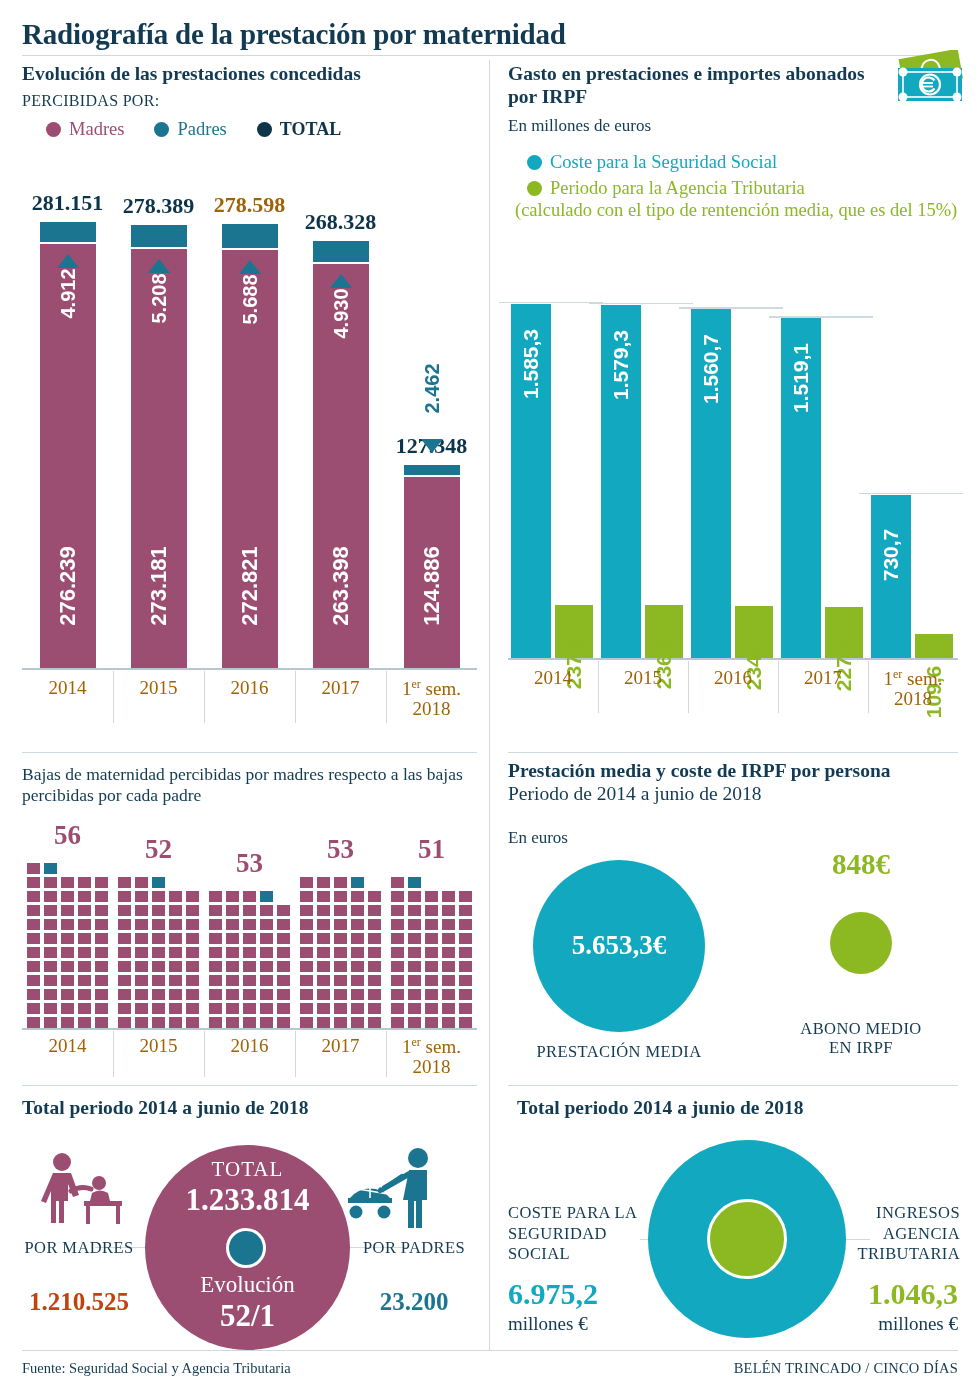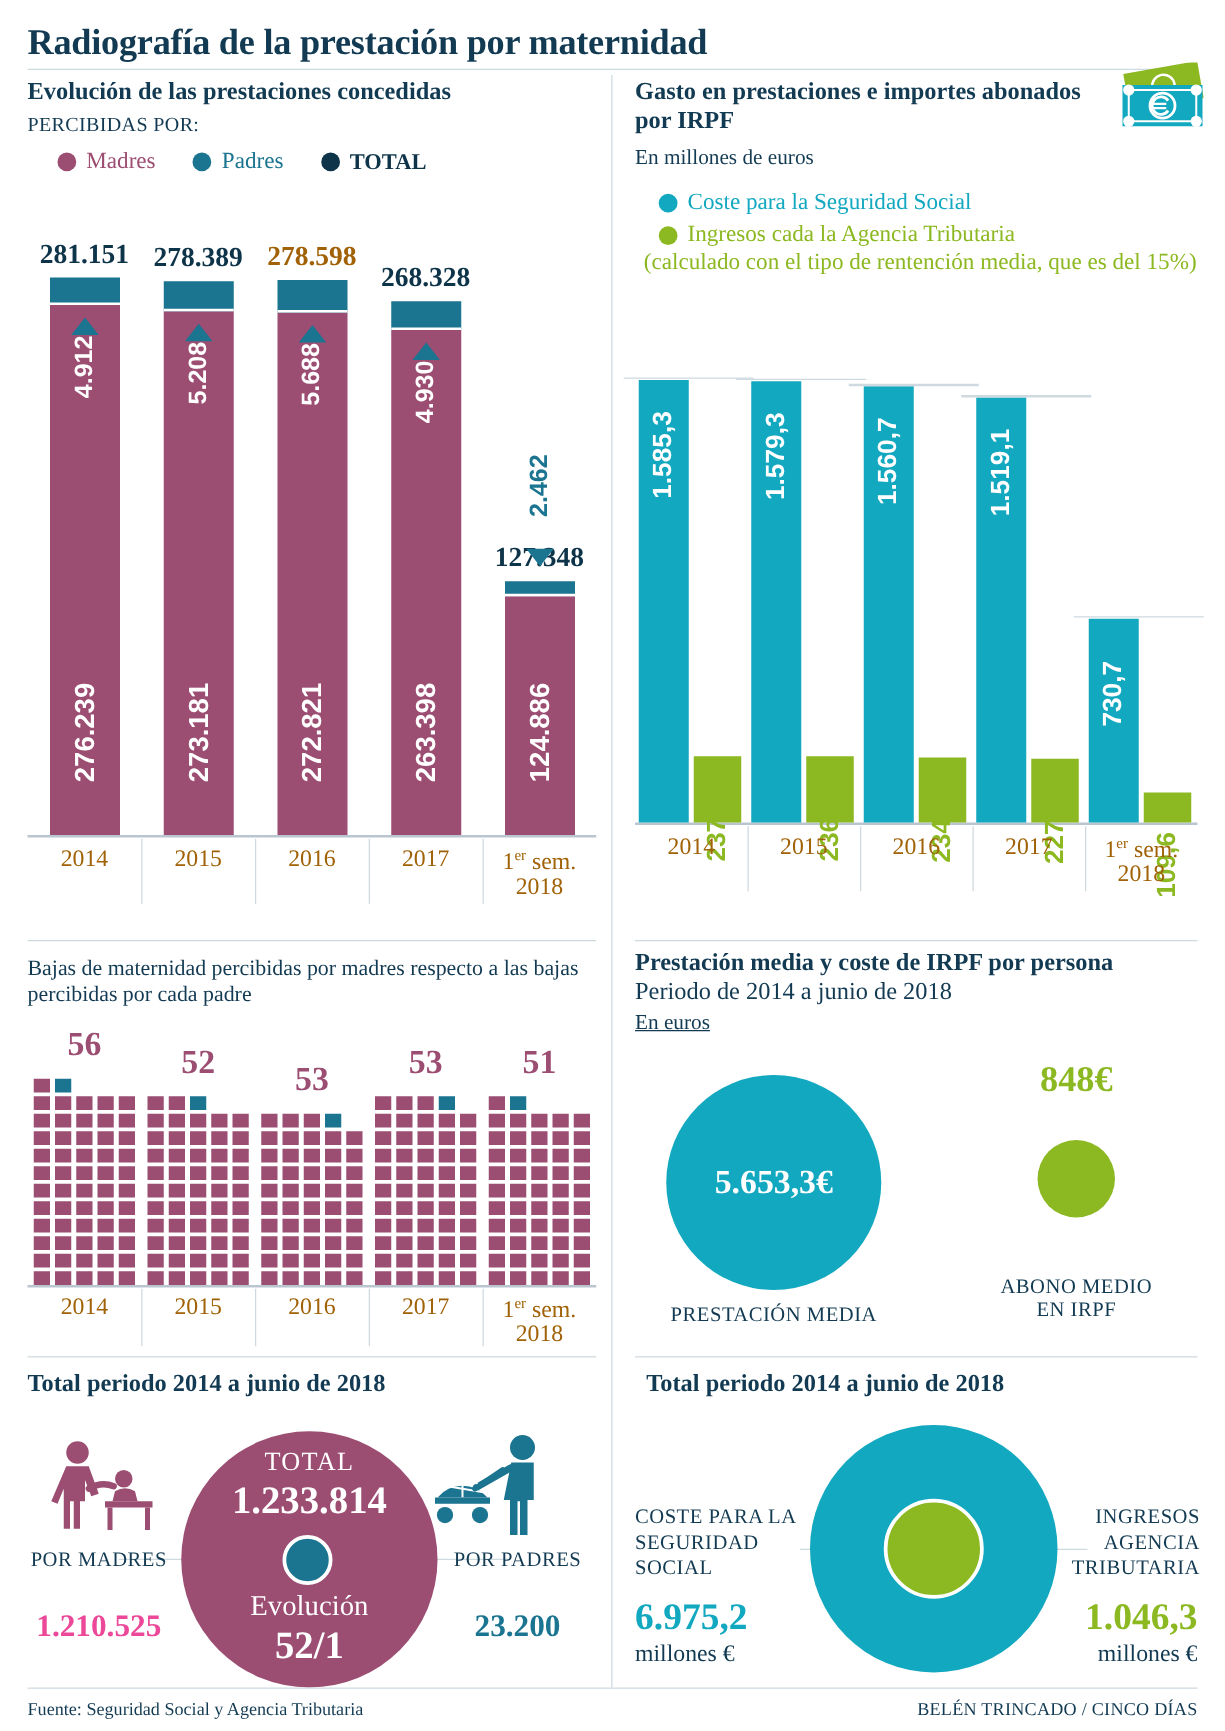--- a/index.html
+++ b/index.html
@@ -165,21 +165,21 @@
     </svg>
   </div>
 
   <div style="position:absolute;left:527px;top:152px;width:440px;">
     <div class="legend-row">
       <span class="dot" style="width:15px;height:15px;background:#12a8c0;"></span>
       <span class="lg-label" style="color:#12a8c0;">Coste para la Seguridad Social</span>
     </div>
     <div class="legend-row" style="margin-top:5px;">
       <span class="dot" style="width:15px;height:15px;background:#8cb821;"></span>
-      <span class="lg-label" style="color:#8cb821;">Ingresos cada la Agencia Tributaria</span>
+      <span class="lg-label" style="color:#8cb821;">Periodo para la Agencia Tributaria</span>
     </div>
     <div style="font-size:18.5px;color:#8cb821;line-height:1.15;margin-left:-12px;margin-top:1px;">(calculado con el tipo de rentención media, que es del 15%)</div>
   </div>
 
   <div id="chart-right" class="barwrap" style="left:508px;top:268px;width:450px;height:445px;">
       <div class="axis-line" style="left:0;top:390px;width:450px;"></div>
       <div class="bar" style="left:3px;top:35.63882352941175px;width:40px;height:354.36117647058825px;background:#12a8c0;"></div>
       <div class="bar" style="left:47px;top:336.8447058823529px;width:38px;height:53.15529411764707px;background:#8cb821;"></div>
       <div style="position:absolute;left:-9px;top:33.63882352941175px;width:104px;height:1.5px;background:#cfd9e0;"></div>
       <div class="vlabel" style="left:-37px;top:83.63882352941175px;width:120px;text-align:center;font-size:21px;color:#ffffff;transform:rotate(-90deg);">1.585,3</div>
@@ -501,21 +501,21 @@
       <div class="cell" style="left:369px;top:39px;width:13px;height:11px;background:#9c4d72;"></div>
       <div class="cell" style="left:386px;top:39px;width:13px;height:11px;background:#1b7490;"></div>
       <div class="tick" style="left:364px;top:193px;height:46px;"></div>
       <div class="xlab" style="left:364px;top:198px;width:91px;">1<sup>er</sup> sem.<br>2018</div>
     </div>
 
   <div style="position:absolute;left:508px;top:760px;width:420px;">
     <div class="panel-title">
       <span>Prestación media y coste de IRPF por persona</span><span class="light"> Periodo de 2014 a junio de 2018</span>
     </div>
-    <div class="panel-sub" style="margin-top:2px;text-decoration:underline;">En euros</div>
+    <div class="panel-sub" style="margin-top:22px;">En euros</div>
   </div>
 
   <div class="circ" style="left:533px;top:860px;width:172px;height:172px;background:#12a8c0;"></div>
   <div style="position:absolute;left:533px;top:930px;width:172px;text-align:center;font-size:27px;font-weight:bold;color:#ffffff;font-family:'Liberation Serif',serif;">5.653,3€</div>
   <div class="cap" style="left:513px;top:1043px;width:212px;">PRESTACIÓN MEDIA</div>
 
   <div class="circ" style="left:830px;top:912px;width:62px;height:62px;background:#8cb821;"></div>
   <div style="position:absolute;left:800px;top:848px;width:122px;text-align:center;font-size:29px;font-weight:bold;color:#8cb821;font-family:'Liberation Serif',serif;">848€</div>
   <div class="cap" style="left:795px;top:1020px;width:132px;">ABONO MEDIO EN IRPF</div>
 
@@ -540,21 +540,21 @@
       <path d="M17 23 h18 l8 22 -6 2 -5 -13 v17 h-4 v22 h-5 v-22 h-3 v22 h-5 v-32 l-5 12 -5 -2 z" fill="#9c4d72"></path>
       <path d="M35 41 q10 -6 20 -2" stroke="#9c4d72" stroke-width="5" fill="none" stroke-linecap="round"></path>
       <circle cx="63" cy="33" r="7" fill="#9c4d72"></circle>
       <path d="M56 43 q8 -5 16 0 l2 8 h-20 z" fill="#9c4d72"></path>
       <rect x="48" y="51" width="38" height="5" fill="#9c4d72"></rect>
       <rect x="50" y="56" width="4" height="18" fill="#9c4d72"></rect>
       <rect x="80" y="56" width="4" height="18" fill="#9c4d72"></rect>
     </svg>
   </div>
   <div class="cap" style="left:20px;top:1239px;width:118px;">POR MADRES</div>
-  <div style="position:absolute;left:14px;top:1288px;width:130px;text-align:center;font-size:25px;font-weight:bold;color:#ec4899;font-family:'Liberation Serif',serif;">1.210.525</div>
+  <div style="position:absolute;left:14px;top:1288px;width:130px;text-align:center;font-size:25px;font-weight:bold;color:#c2410c;font-family:'Liberation Serif',serif;">1.210.525</div>
 
   <div style="position:absolute;left:340px;top:1146px;width:110px;height:86px;">
     <svg width="110" height="86" viewBox="0 0 110 86">
       <circle cx="78" cy="12" r="10" fill="#1b7490"></circle>
       <path d="M69 24 h18 v30 h-5 v28 h-6 v-27 h-2 v27 h-6 v-28 h-5 z" fill="#1b7490"></path>
       <path d="M69 28 l-28 16" stroke="#1b7490" stroke-width="5.5" fill="none" stroke-linecap="round"></path>
       <path d="M10 52 a26 26 0 0 1 40 0 z" fill="#1b7490"></path>
       <path d="M14 34 a26 26 0 0 1 30 10" stroke="#ffffff" stroke-width="1.6" fill="none"></path>
       <line x1="30" y1="28" x2="30" y2="52" stroke="#ffffff" stroke-width="1.6"></line>
       <line x1="12" y1="42" x2="48" y2="48" stroke="#ffffff" stroke-width="1.6"></line>

